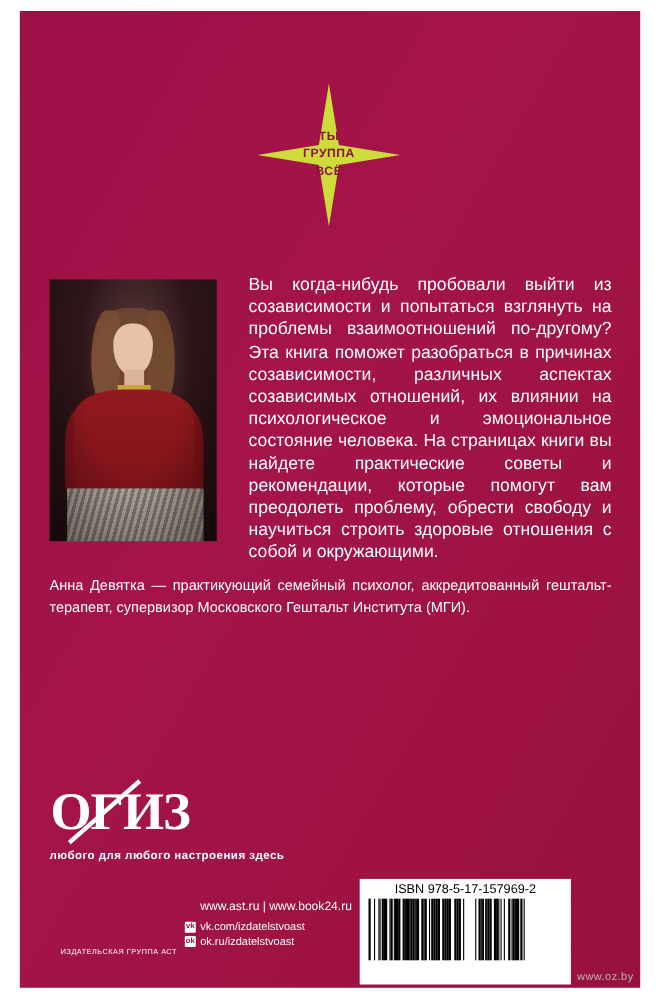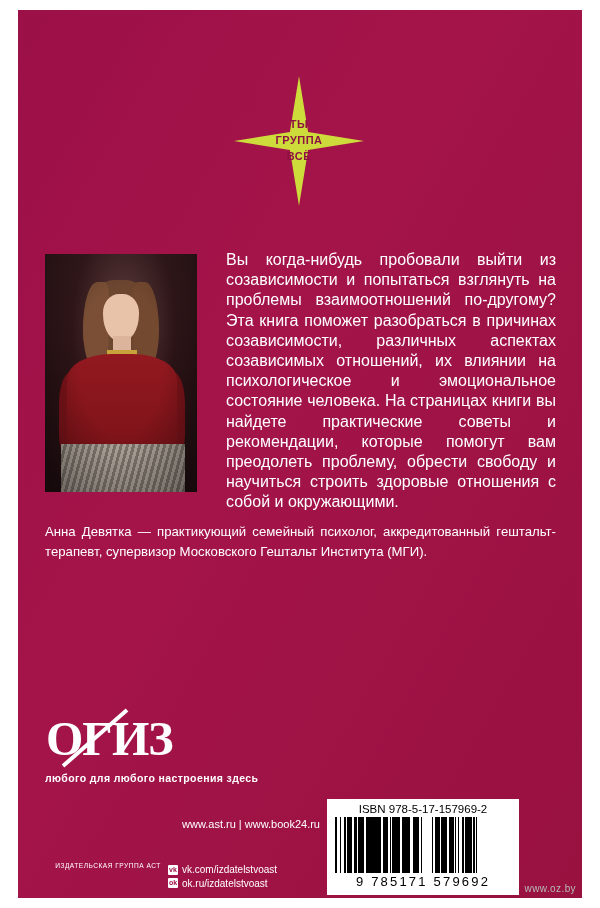--- a/index.html
+++ b/index.html
@@ -255,21 +255,21 @@
     position: absolute;
     left: 164px;
     top: 808px;
     color: #ffffff;
     font-size: 11px;
     font-weight: normal;
   }
   .social {
     position: absolute;
     left: 150px;
-    top: 853px;
+    top: 826px;
     color: #ffffff;
     font-size: 10px;
     line-height: 13.5px;
   }
   .social .row {
     display: flex;
     align-items: center;
     gap: 4px;
   }
   .social .sq {
@@ -483,18 +483,17 @@
           <i style="width: 1px; background: rgb(0, 0, 0);"></i>
           <i style="width: 2px; background: rgb(0, 0, 0);"></i>
           <i style="width: 1px; background: rgb(0, 0, 0);"></i>
           <i style="width: 1px; background: rgb(0, 0, 0);"></i>
           <i style="width: 2px; background: rgb(0, 0, 0);"></i>
           <i style="width: 1px; background: transparent;"></i>
           <i style="width: 2px; background: rgb(0, 0, 0);"></i>
           <i style="width: 1px; background: transparent;"></i>
           <i style="width: 1px; background: rgb(0, 0, 0);"></i>
         </div>
-      <div class="ean">9 785171 579692</div>
     </div>
 
     <div class="watermark">www.oz.by</div>
   </div>
 </div>
 
 </body></html>

